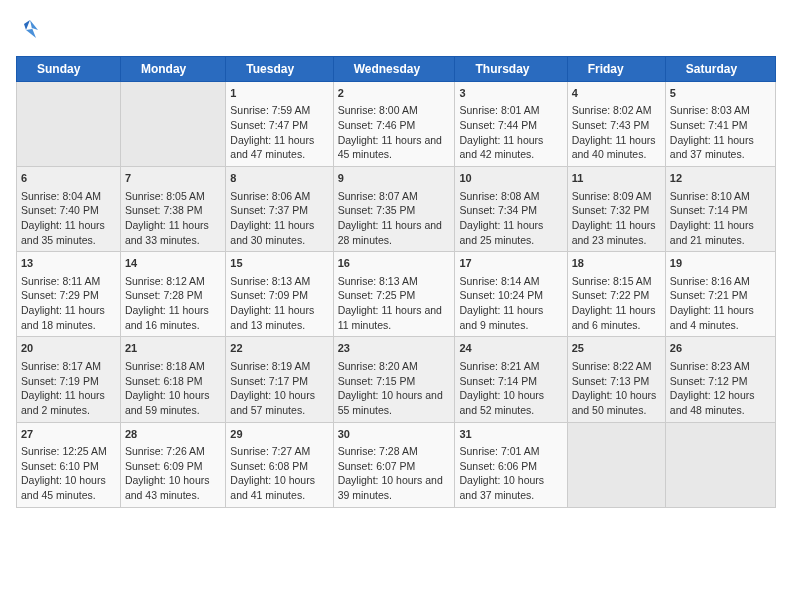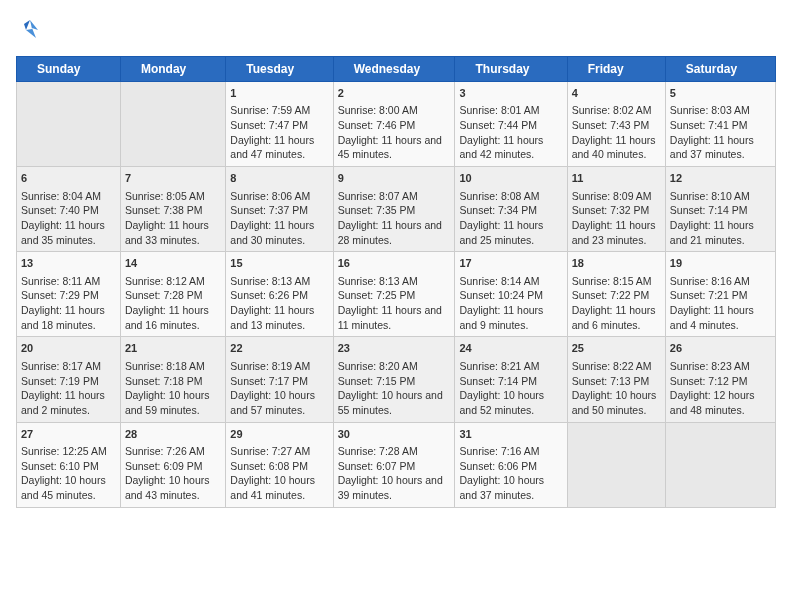--- a/index.html
+++ b/index.html
@@ -197,21 +197,21 @@
         </td>
         <td>
           <span class="day-num">14</span>
           <div>Sunrise: 8:12 AM</div>
           <div>Sunset: 7:28 PM</div>
           <div>Daylight: 11 hours and 16 minutes.</div>
         </td>
         <td>
           <span class="day-num">15</span>
           <div>Sunrise: 8:13 AM</div>
-          <div>Sunset: 6:26 PM</div>
+          <div>Sunset: 7:09 PM</div>
           <div>Daylight: 11 hours and 13 minutes.</div>
         </td>
         <td>
           <span class="day-num">16</span>
           <div>Sunrise: 8:13 AM</div>
           <div>Sunset: 7:25 PM</div>
           <div>Daylight: 11 hours and 11 minutes.</div>
         </td>
         <td>
           <span class="day-num">17</span>
@@ -235,21 +235,21 @@
       <tr>
         <td>
           <span class="day-num">20</span>
           <div>Sunrise: 8:17 AM</div>
           <div>Sunset: 7:19 PM</div>
           <div>Daylight: 11 hours and 2 minutes.</div>
         </td>
         <td>
           <span class="day-num">21</span>
           <div>Sunrise: 8:18 AM</div>
-          <div>Sunset: 7:18 PM</div>
+          <div>Sunset: 6:18 PM</div>
           <div>Daylight: 10 hours and 59 minutes.</div>
         </td>
         <td>
           <span class="day-num">22</span>
           <div>Sunrise: 8:19 AM</div>
           <div>Sunset: 7:17 PM</div>
           <div>Daylight: 10 hours and 57 minutes.</div>
         </td>
         <td>
           <span class="day-num">23</span>
@@ -296,21 +296,21 @@
           <div>Daylight: 10 hours and 41 minutes.</div>
         </td>
         <td>
           <span class="day-num">30</span>
           <div>Sunrise: 7:28 AM</div>
           <div>Sunset: 6:07 PM</div>
           <div>Daylight: 10 hours and 39 minutes.</div>
         </td>
         <td>
           <span class="day-num">31</span>
-          <div>Sunrise: 7:16 AM</div>
+          <div>Sunrise: 7:01 AM</div>
           <div>Sunset: 6:06 PM</div>
           <div>Daylight: 10 hours and 37 minutes.</div>
         </td>
         <td class="empty-cell"></td>
         <td class="empty-cell"></td>
       </tr>
     </tbody>
 </table>
 
 </body></html>

